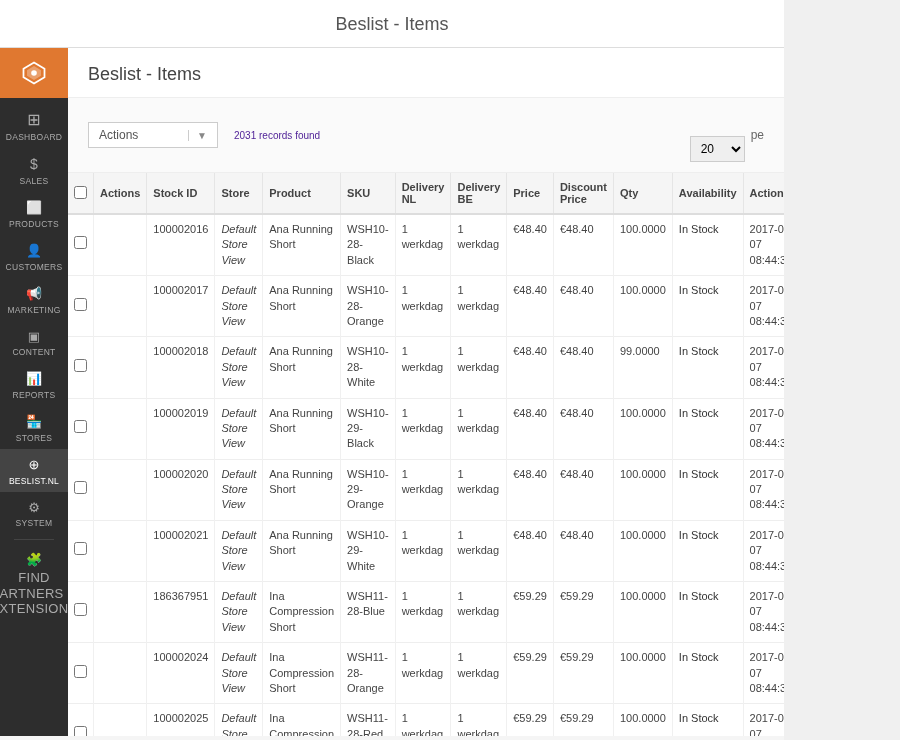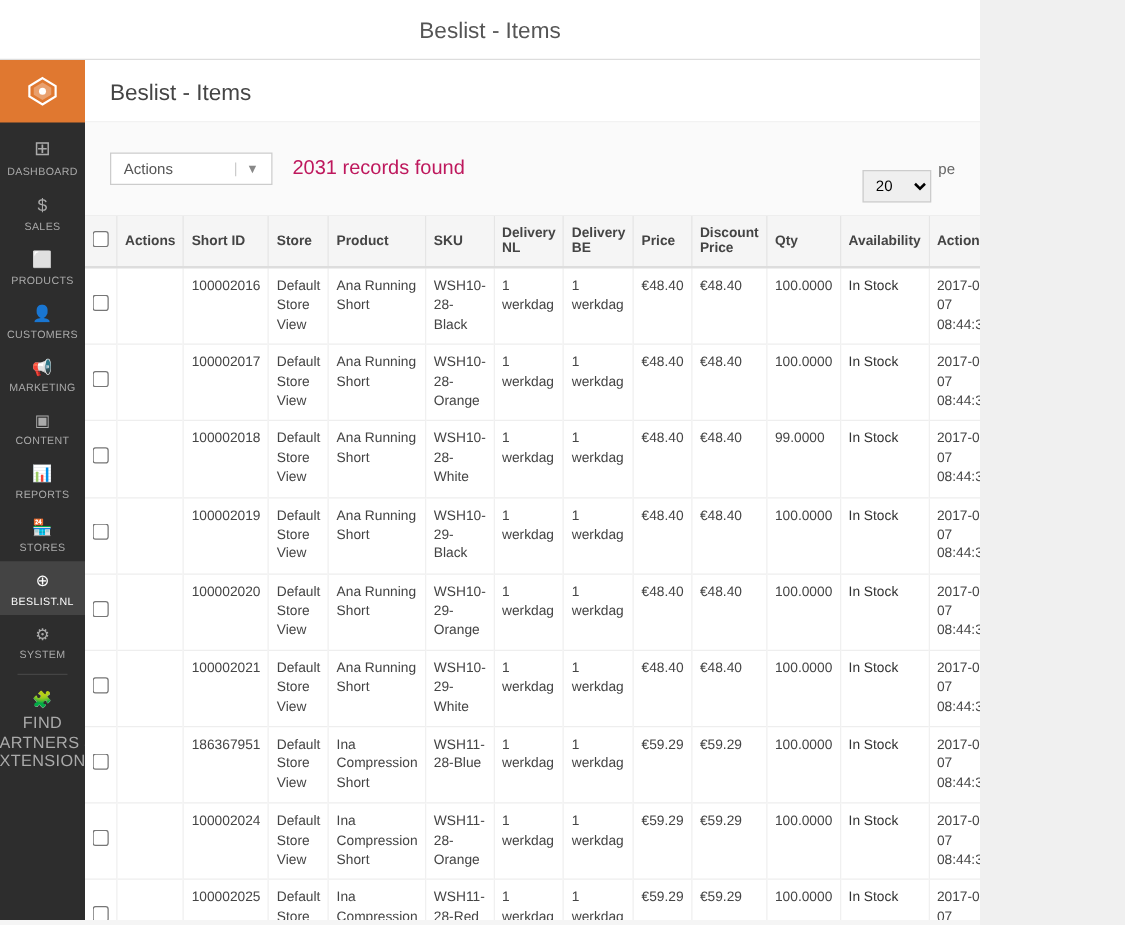--- a/index.html
+++ b/index.html
@@ -92,21 +92,21 @@
       align-items: center;
       border: 1px solid #ccc;
       background: white;
       padding: 5px 10px;
       cursor: pointer;
       font-size: 12px;
       color: #555;
       min-width: 130px;
     }
     .actions-dropdown .dd-arrow { margin-left: auto; border-left: 1px solid #ccc; padding-left: 8px; font-size: 10px; color: #888; }
-    .records-count { margin-left: 16px; color: #be185d; font-size: 16px; }
+    .records-count { margin-left: 16px; color: #4c1d95; font-size: 10px; }
     .per-page { margin-left: auto; display: flex; align-items: center; gap: 6px; font-size: 12px; color: #666; }
     .per-page select { border: 1px solid #ccc; padding: 4px 6px; font-size: 12px; margin-top: 28px; }
 
     
     .table-wrapper {
       overflow-y: auto;
       flex: 1;
     }
 
     table {
@@ -145,21 +145,21 @@
       line-height: 1.4;
     }
     tbody td:last-child { border-right: none; }
 
     .td-checkbox { text-align: center; vertical-align: middle !important; }
     input[type="checkbox"] { width: 13px; height: 13px; cursor: pointer; }
 
     .th-sort { cursor: pointer; }
 
     
-    .store-cell { line-height: 1.4; }
+    .store-cell { line-height: 1.4; font-style: italic; }
 
     .in-stock { color: #333; }
   </style>
 </head>
 <body>
 
 <div class="outer-wrapper">
 
   <div class="top-title-bar">
     <span>Beslist - Items</span>
@@ -245,21 +245,21 @@
       </div>
 
       <div class="table-wrapper">
         <table>
           <thead>
             <tr>
               <th class="th-checkbox">
                 <input type="checkbox" style="">
               </th>
               <th class="th-actions">Actions</th>
-              <th>Short ID</th>
+              <th>Stock ID</th>
               <th>Store</th>
               <th>Product</th>
               <th>SKU</th>
               <th>Delivery<br>NL</th>
               <th>Delivery<br>BE</th>
               <th>Price</th>
               <th>Discount<br>Price</th>
               <th>Qty</th>
               <th>Availability</th>
               <th>Actions At</th>

